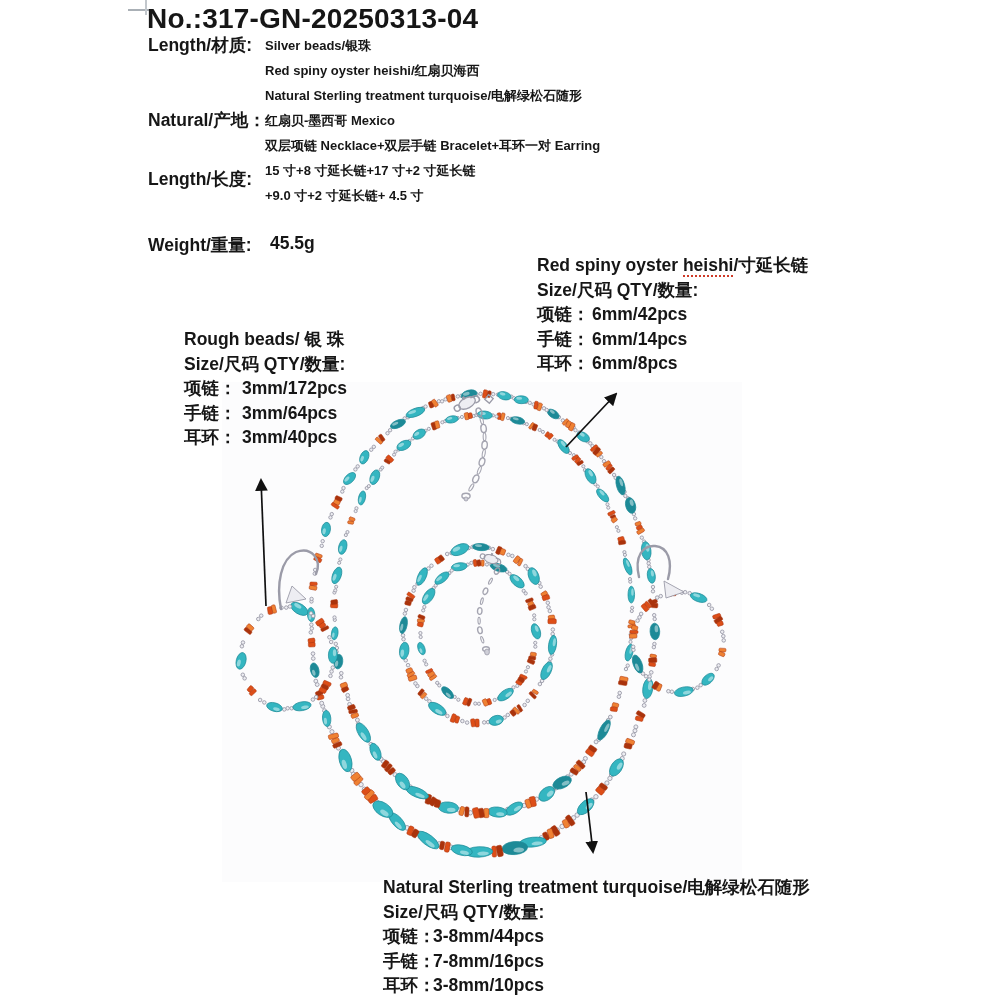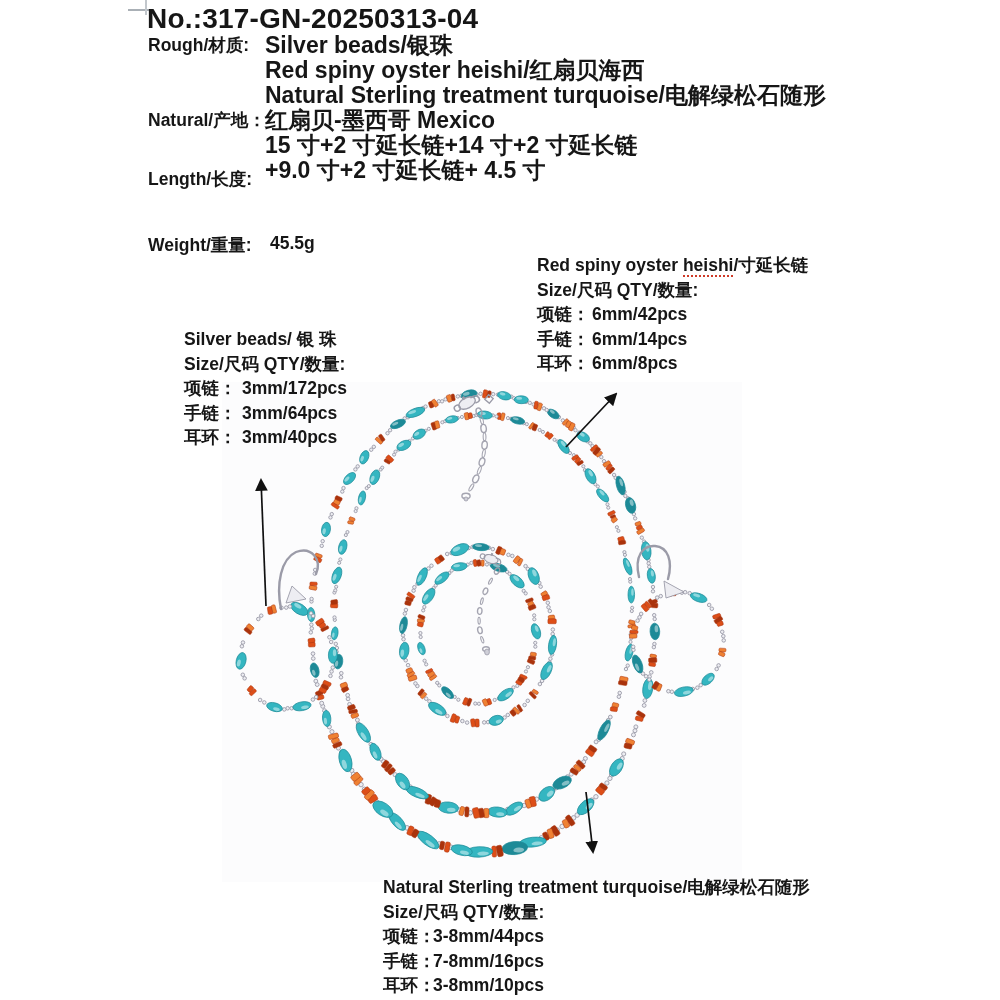--- a/index.html
+++ b/index.html
@@ -8,21 +8,21 @@
     font-family:"Liberation Sans","DejaVu Sans",sans-serif;
     font-weight:700;color:#161616;
   }
   .page{position:relative;width:923px;height:1000px;overflow:hidden;background:#ffffff;}
   .photo-bg{position:absolute;left:222px;top:382px;width:520px;height:500px;background:#fcfcfd;}
   .corner-mark{position:absolute;left:128px;top:0;width:30px;height:18px;}
   .corner-mark .h{position:absolute;left:0;top:9px;width:24px;height:2px;background:#aab0b6;}
   .corner-mark .v{position:absolute;left:17px;top:0;width:2px;height:15px;background:#c2c7cc;}
   .doc-no{position:absolute;left:147px;top:3px;font-size:28px;letter-spacing:.2px;white-space:nowrap;}
   .flabel{position:absolute;left:148px;font-size:17.5px;white-space:nowrap;}
-  .fcontent{position:absolute;left:265px;top:33px;font-size:23px;line-height:25px;white-space:nowrap;}
+  .fcontent{position:absolute;left:265px;top:33px;font-size:13px;line-height:25px;white-space:nowrap;}
   .weight-val{position:absolute;left:256px;top:233px;font-size:17.5px;white-space:nowrap;margin-left:14px;}
   .callout{position:absolute;font-size:17.5px;line-height:24.5px;white-space:nowrap;}
   .co-lab{display:inline-block;}
   #co-silver .co-lab{width:58px;}
   #co-red .co-lab{width:55px;}
   #co-turq .co-lab{width:50px;}
   .heishi-u{border-bottom:2px dotted #cf3a28;}
   svg#jewels{position:absolute;left:0;top:0;width:1000px;height:1000px;pointer-events:none;}
   .arrow{stroke:#111111;stroke-width:1.7;}
 </style>
@@ -998,37 +998,38 @@
     </g>
   </svg>
 
   <div class="corner-mark">
     <div class="h"></div>
     <div class="v"></div>
   </div>
 
   <div class="doc-no">No.:317-GN-20250313-04</div>
 
-  <div class="flabel" style="top:33px">Rough/材质:</div>
+  <div class="flabel" style="top:33px">Length/材质:</div>
   <div class="flabel" style="top:108px">Natural/产地：</div>
   <div class="flabel" style="top:167px">Length/长度:</div>
   <div class="flabel" style="top:233px">Weight/重量:</div>
 
   <div class="fcontent">
     <div>Silver beads/银珠</div>
     <div>Red spiny oyster heishi/红扇贝海西</div>
     <div>Natural Sterling treatment turquoise/电解绿松石随形</div>
     <div>红扇贝-墨西哥 Mexico</div>
-    <div>15 寸+2 寸延长链+14 寸+2 寸延长链</div>
+    <div>双层项链 Necklace+双层手链 Bracelet+耳环一对 Earring</div>
+    <div>15 寸+8 寸延长链+17 寸+2 寸延长链</div>
     <div>+9.0 寸+2 寸延长链+ 4.5 寸</div>
   </div>
   <div class="weight-val">45.5g</div>
 
   <div class="callout" id="co-silver" style="left:184px;top:327px">
-    <div>Silver beads/ 银 珠</div>
+    <div>Rough beads/ 银 珠</div>
     <div>Size/尺码 QTY/数量:</div>
     <div><span class="co-lab">项链：</span><span>3mm/172pcs</span></div>
     <div><span class="co-lab">手链：</span><span>3mm/64pcs</span></div>
     <div><span class="co-lab">耳环：</span><span>3mm/40pcs</span></div>
   </div>
 
   <div class="callout" id="co-red" style="left:537px;top:253px">
     <div><span>Red spiny oyster </span><span class="heishi-u">heishi</span><span>/寸延长链</span></div>
     <div>Size/尺码 QTY/数量:</div>
     <div><span class="co-lab">项链：</span><span>6mm/42pcs</span></div>

